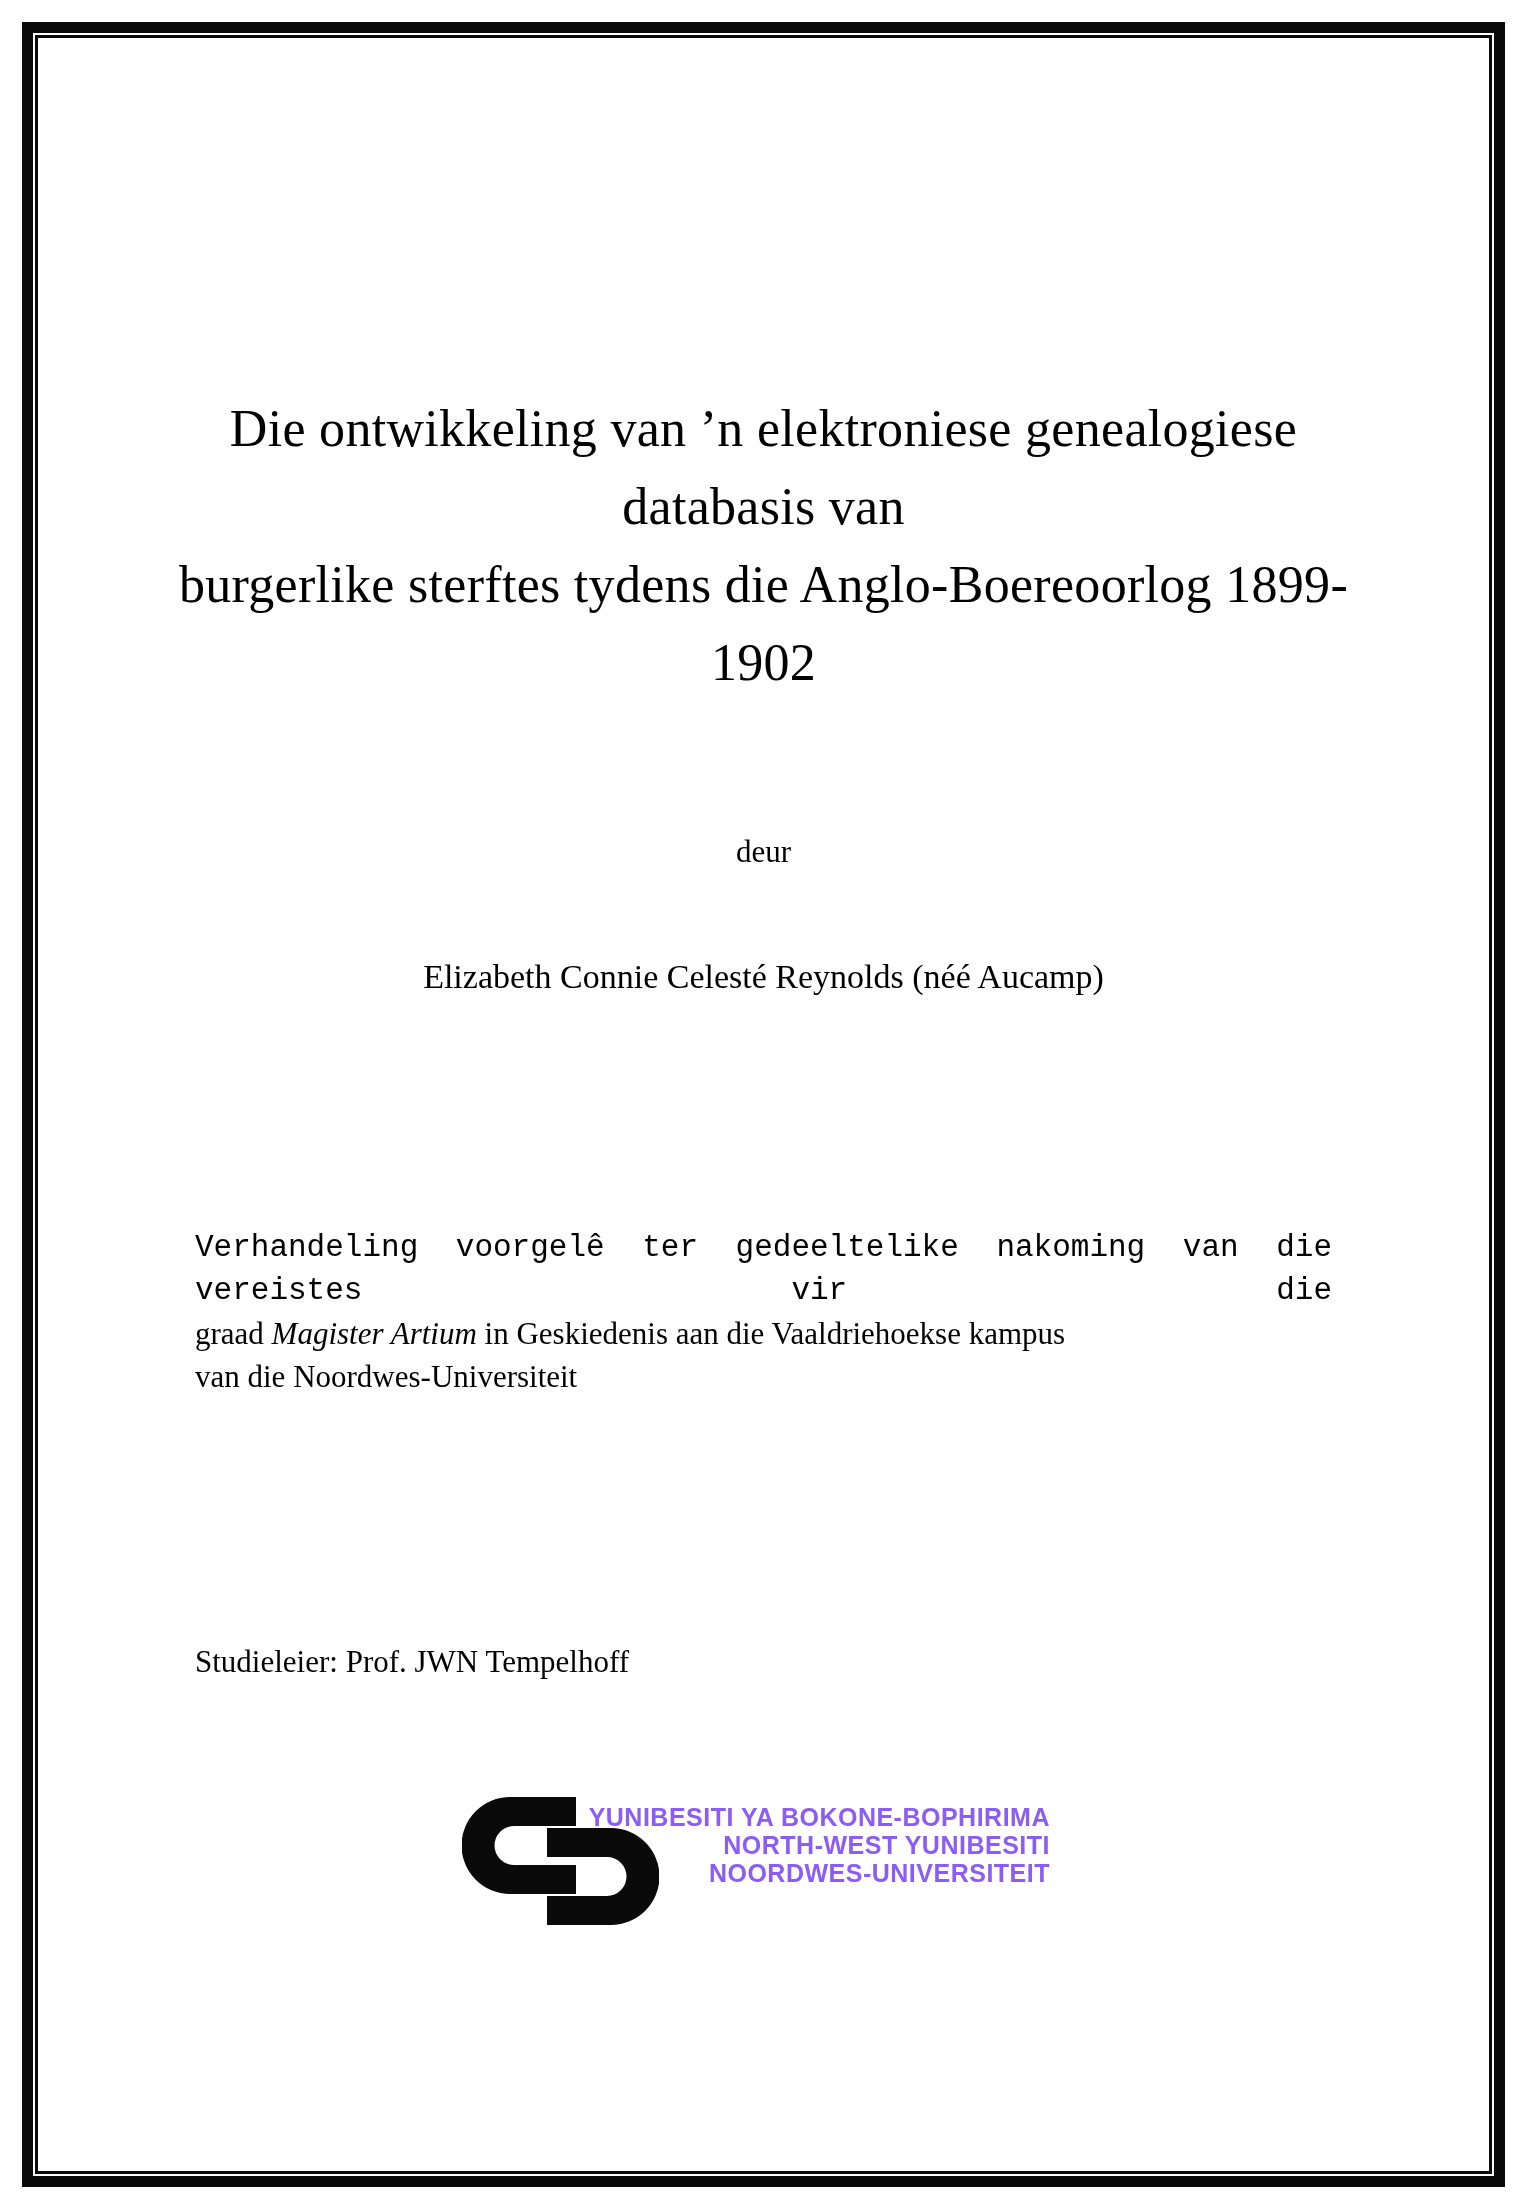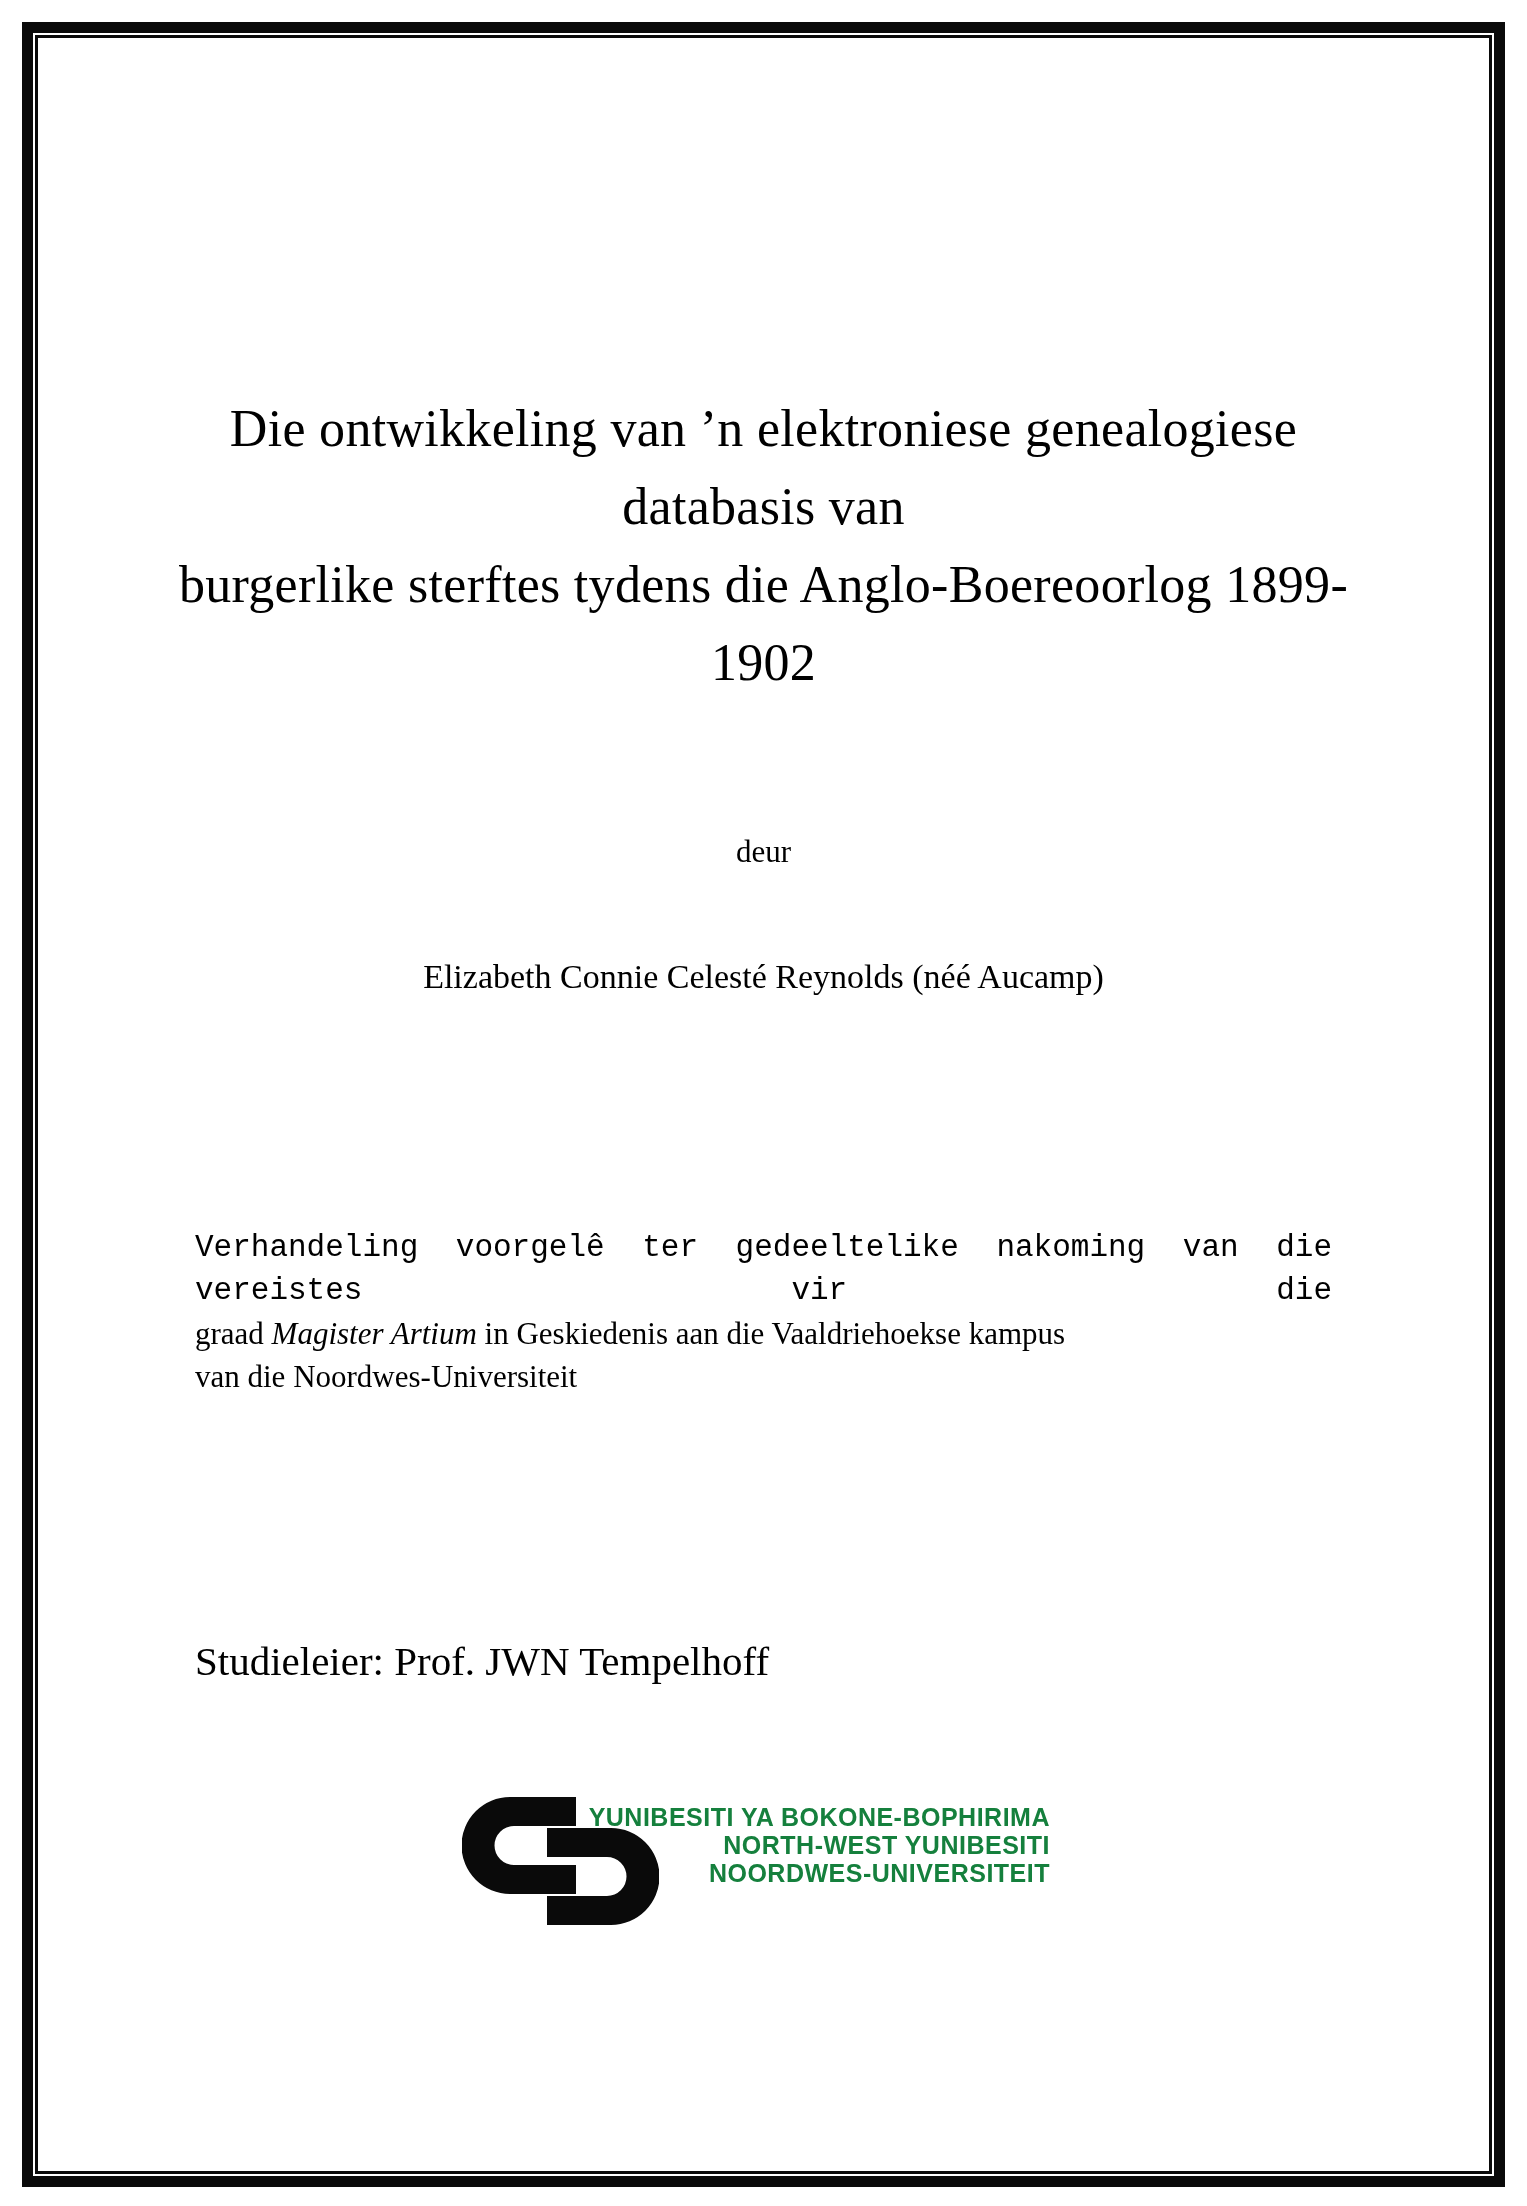--- a/index.html
+++ b/index.html
@@ -56,39 +56,39 @@
   }
   .statement .jline {
     text-align: justify;
     text-align-last: justify;
     font-family: Liberation Mono, monospace;
   }
   .statement em { font-style: italic; }
   .supervisor-block {
     position: absolute;
     top: 1640px; left: 195px; width: 900px;
-    font-size: 41px;
+    font-size: 31px;
     line-height: 43px;
   }
   .logo-mark {
     position: absolute;
     left: 462px; top: 1797px;
     width: 197px; height: 128px;
   }
   .logo-mark svg { display: block; }
   .logo-text {
     position: absolute;
     left: 560px; top: 1803px; width: 490px;
     text-align: right;
     font-family: "Liberation Sans", sans-serif;
     font-weight: 700;
     font-size: 25px;
     line-height: 28px;
     letter-spacing: 0.5px;
-    color: #15803d;
+    color: #8b5cf6;
     white-space: nowrap;
   }
 </style>
 </head>
 <body>
 
 <div class="page">
 
   <div class="frame-outer">
     <div class="frame-inner"></div>

